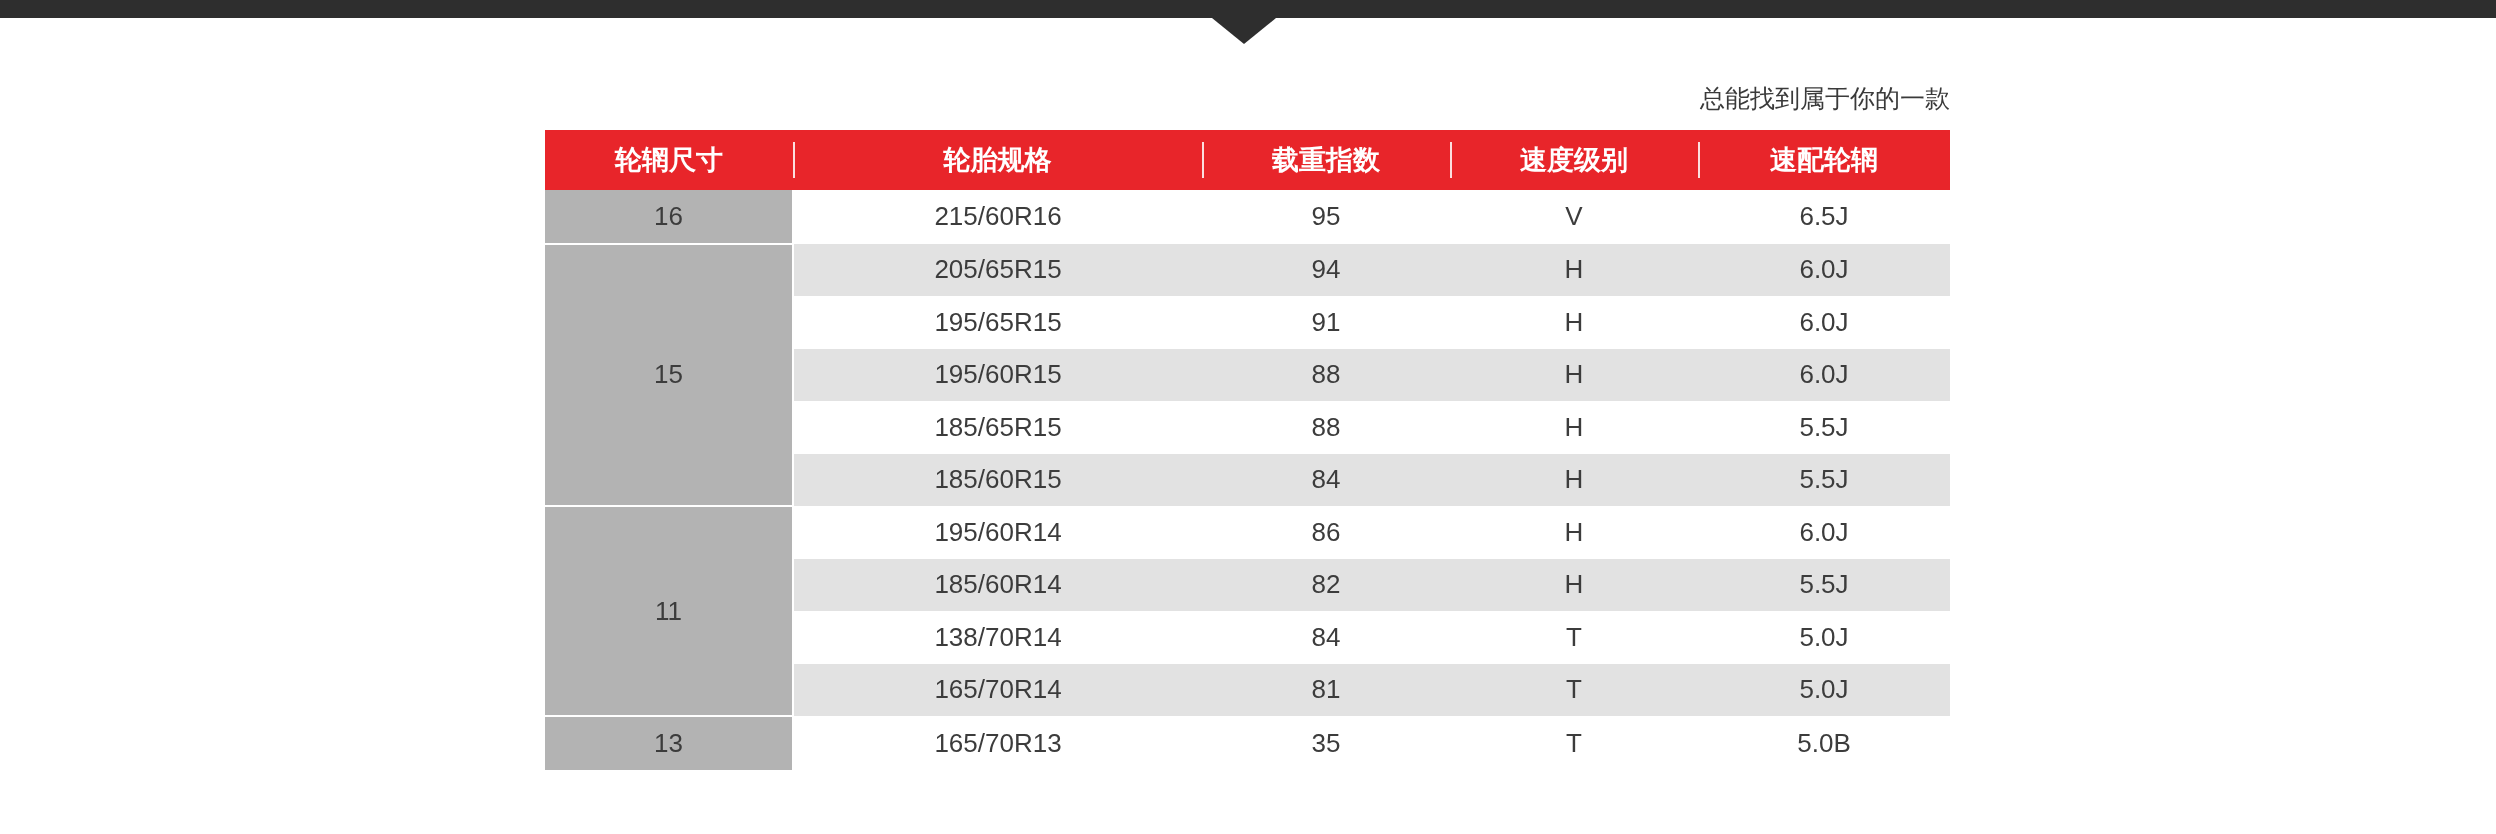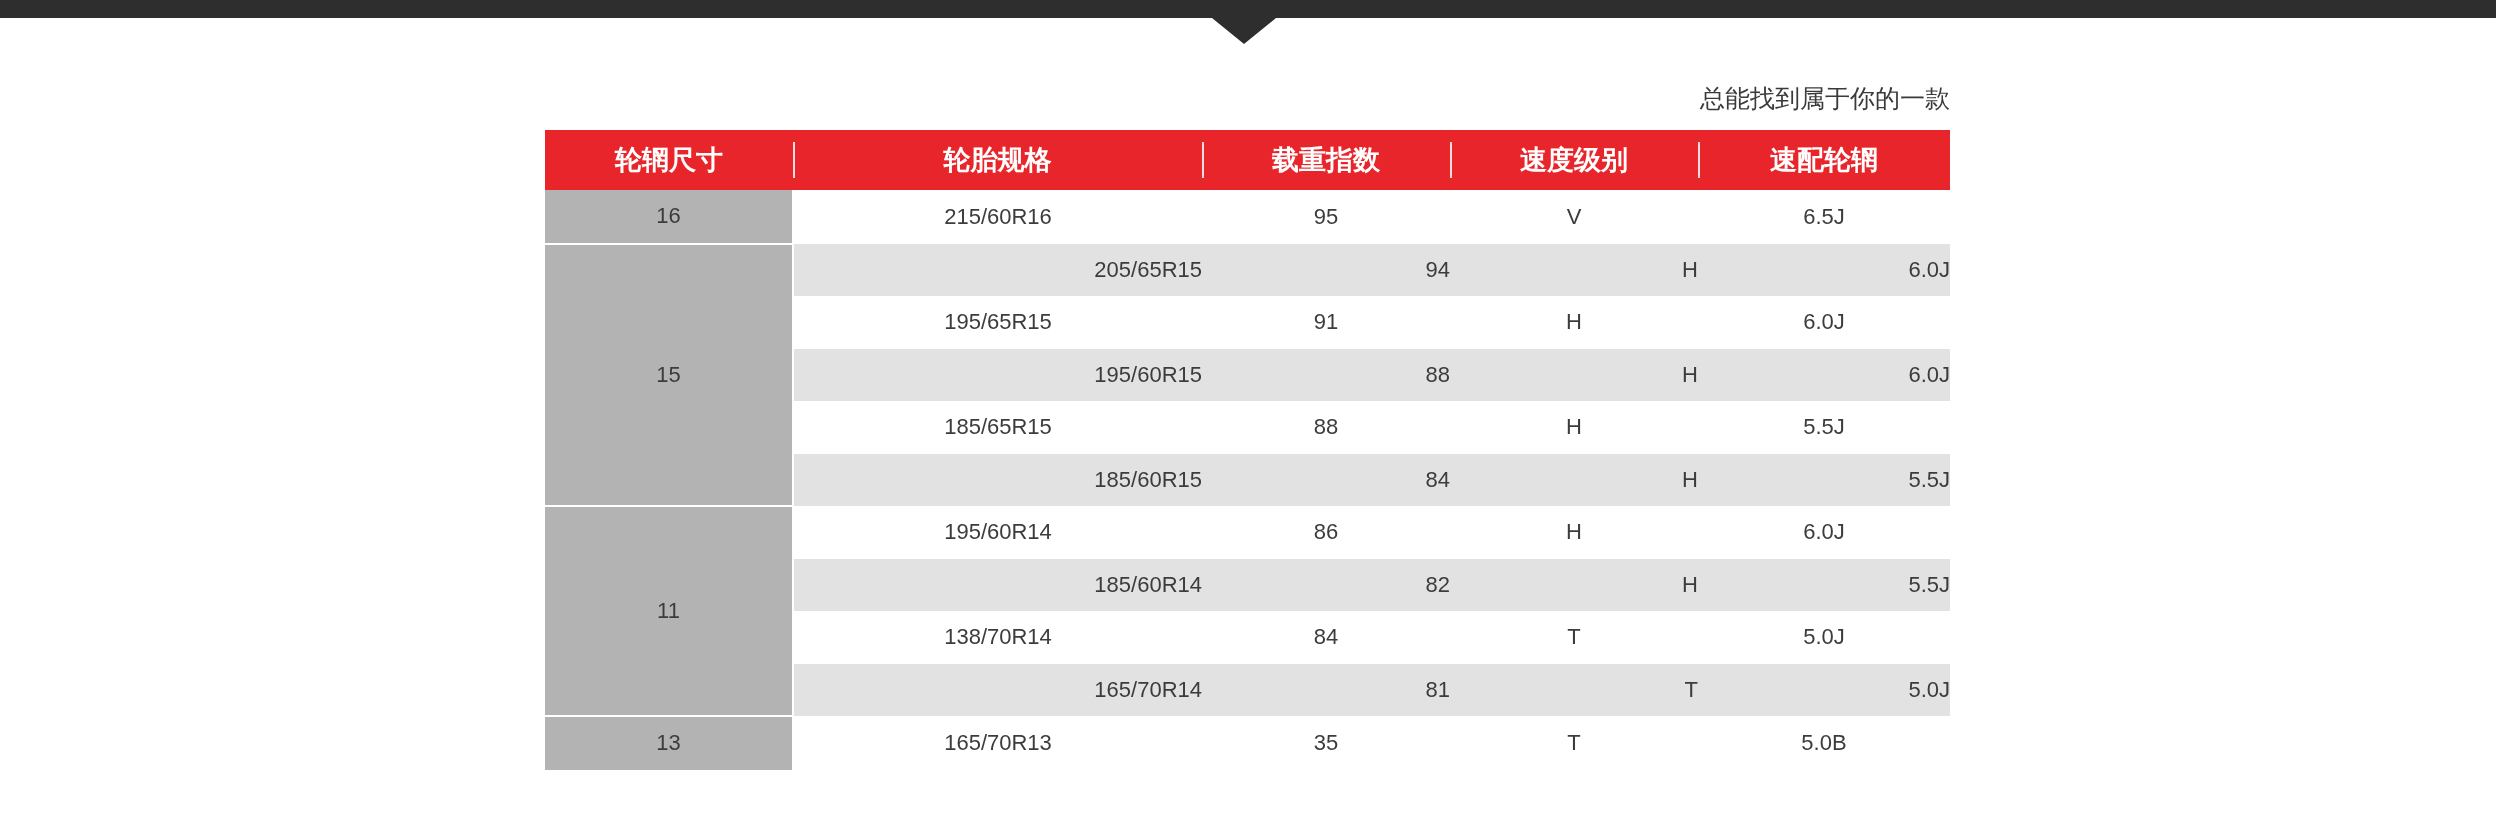--- a/index.html
+++ b/index.html
@@ -108,31 +108,31 @@
     bottom: 12px;
     width: 2px;
     background: #ffffff;
     opacity: 0.85;
   }
 
   table.spec td {
     height: 52.5px;
     padding: 0;
     text-align: center;
-    font-size: 22px;
+    font-size: 26px;
     color: #3c3c3c;
   }
   td.sizecell {
     background: #b3b3b3;
     font-size: 31px;
     color: #3c3c3c;
     border-bottom: 2px solid #ffffff;
     border-right: 2px solid #ffffff;
   }
-  tr.even td.datacell { background: #e2e2e2; text-align: right; }
+  tr.even td.datacell { background: #e2e2e2; }
   tr.odd  td.datacell { background: #ffffff; }
 </style>
 </head>
 <body>
 
 <div class="topbar"></div>
 <div class="topbar-notch"></div>
 
 <div class="content">
 

